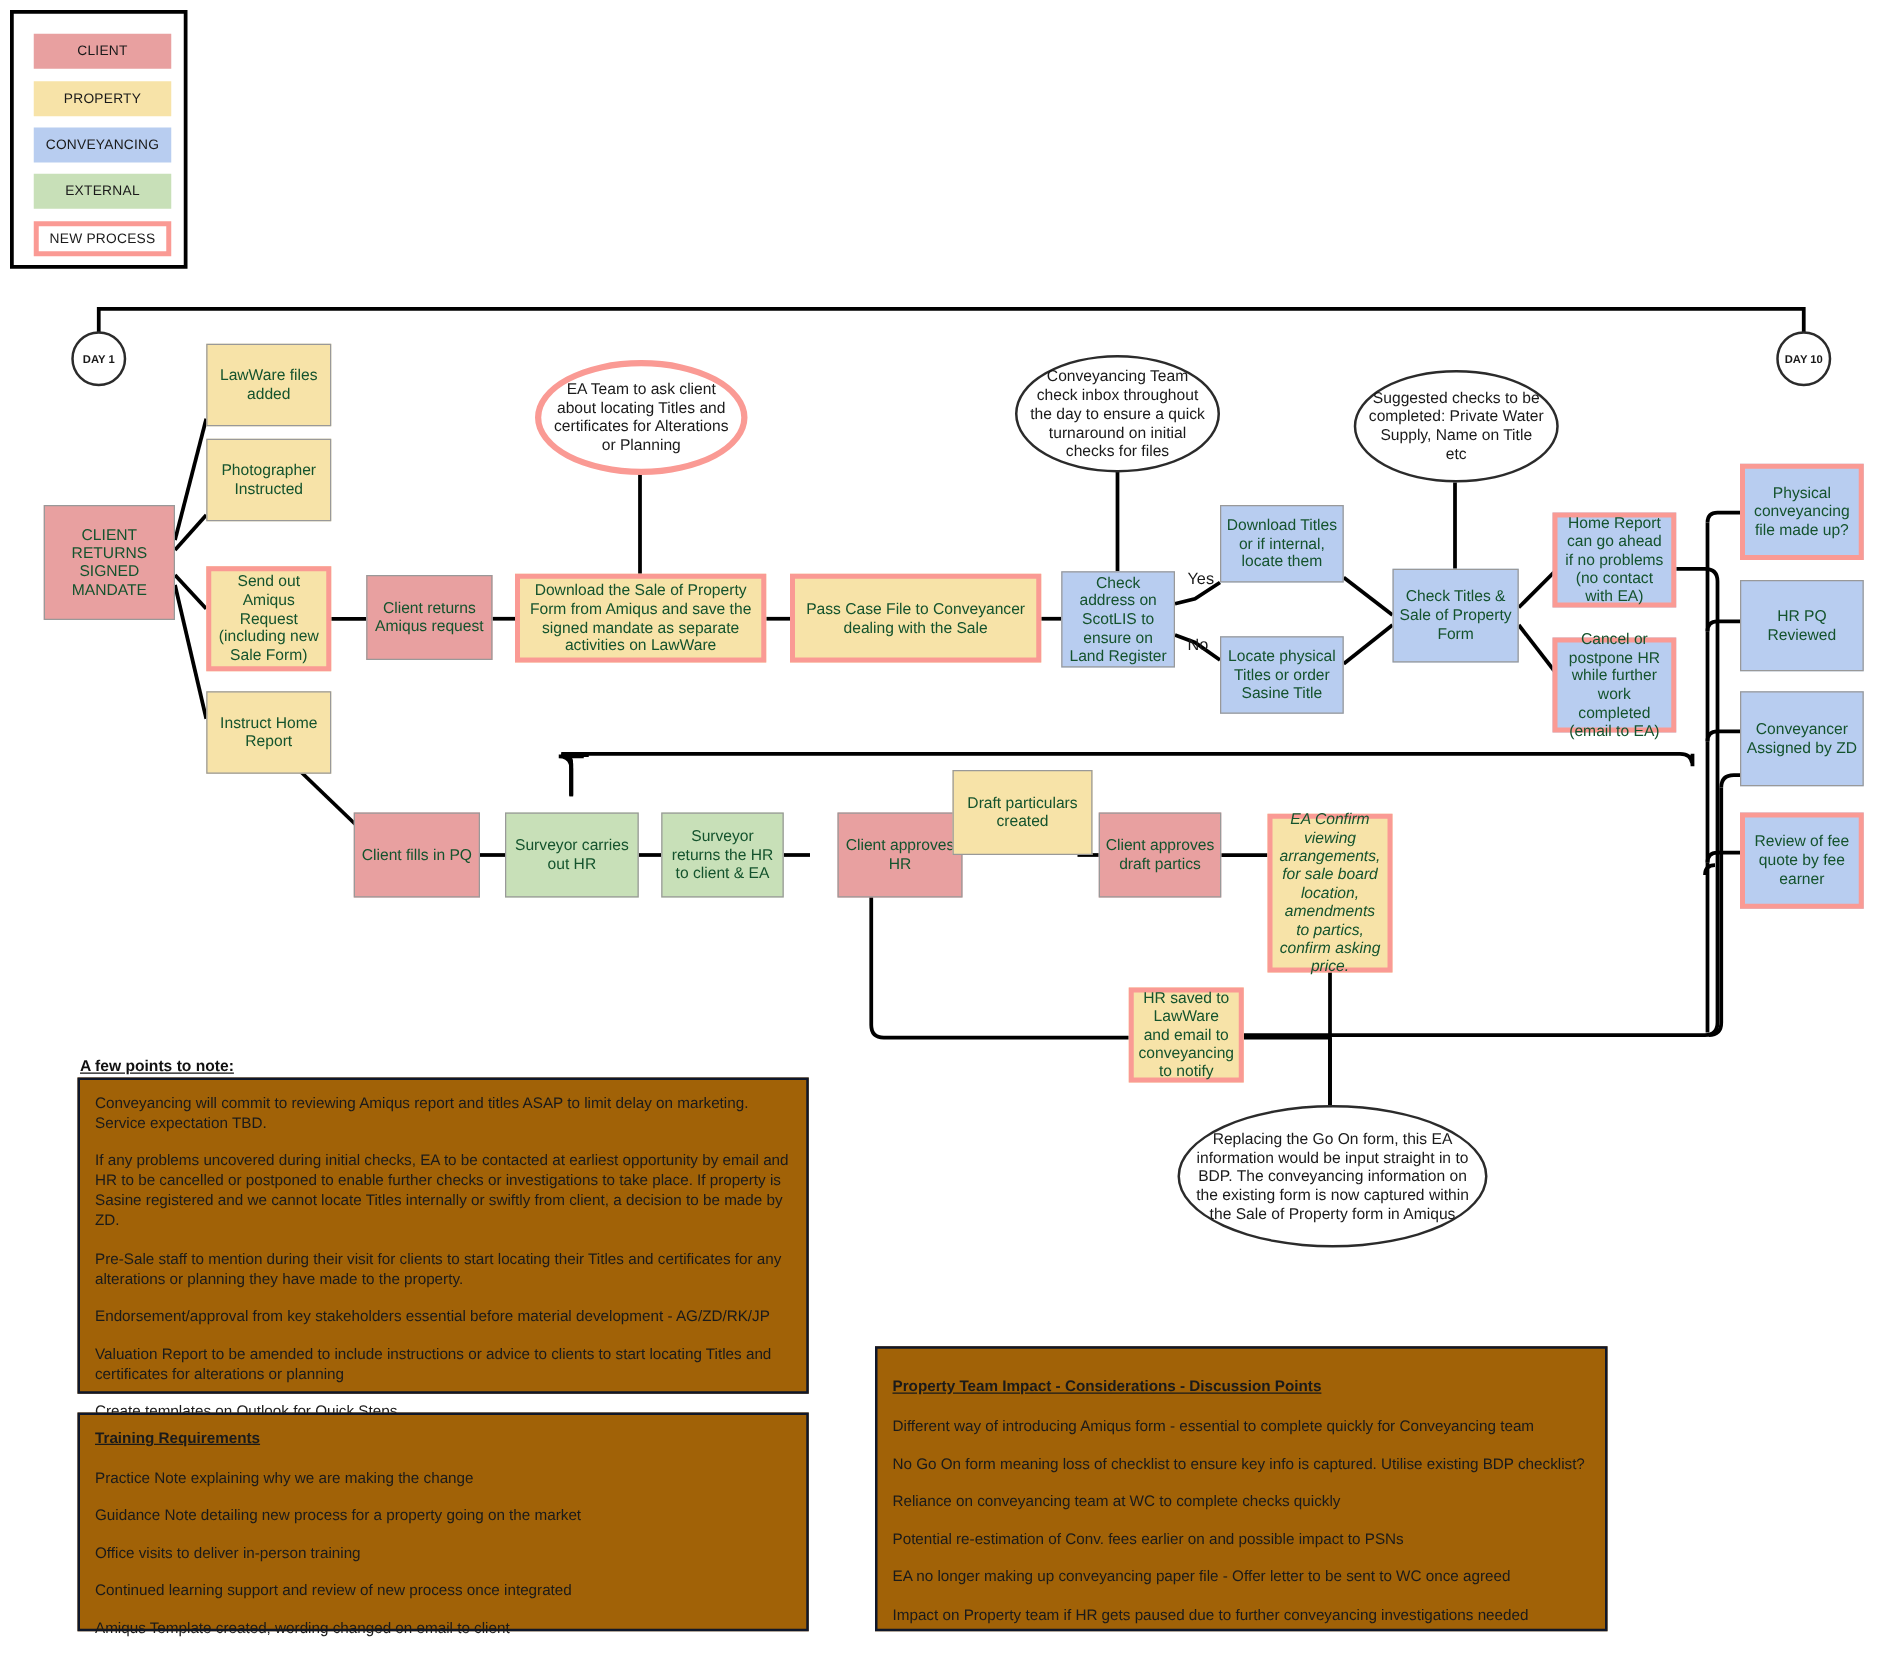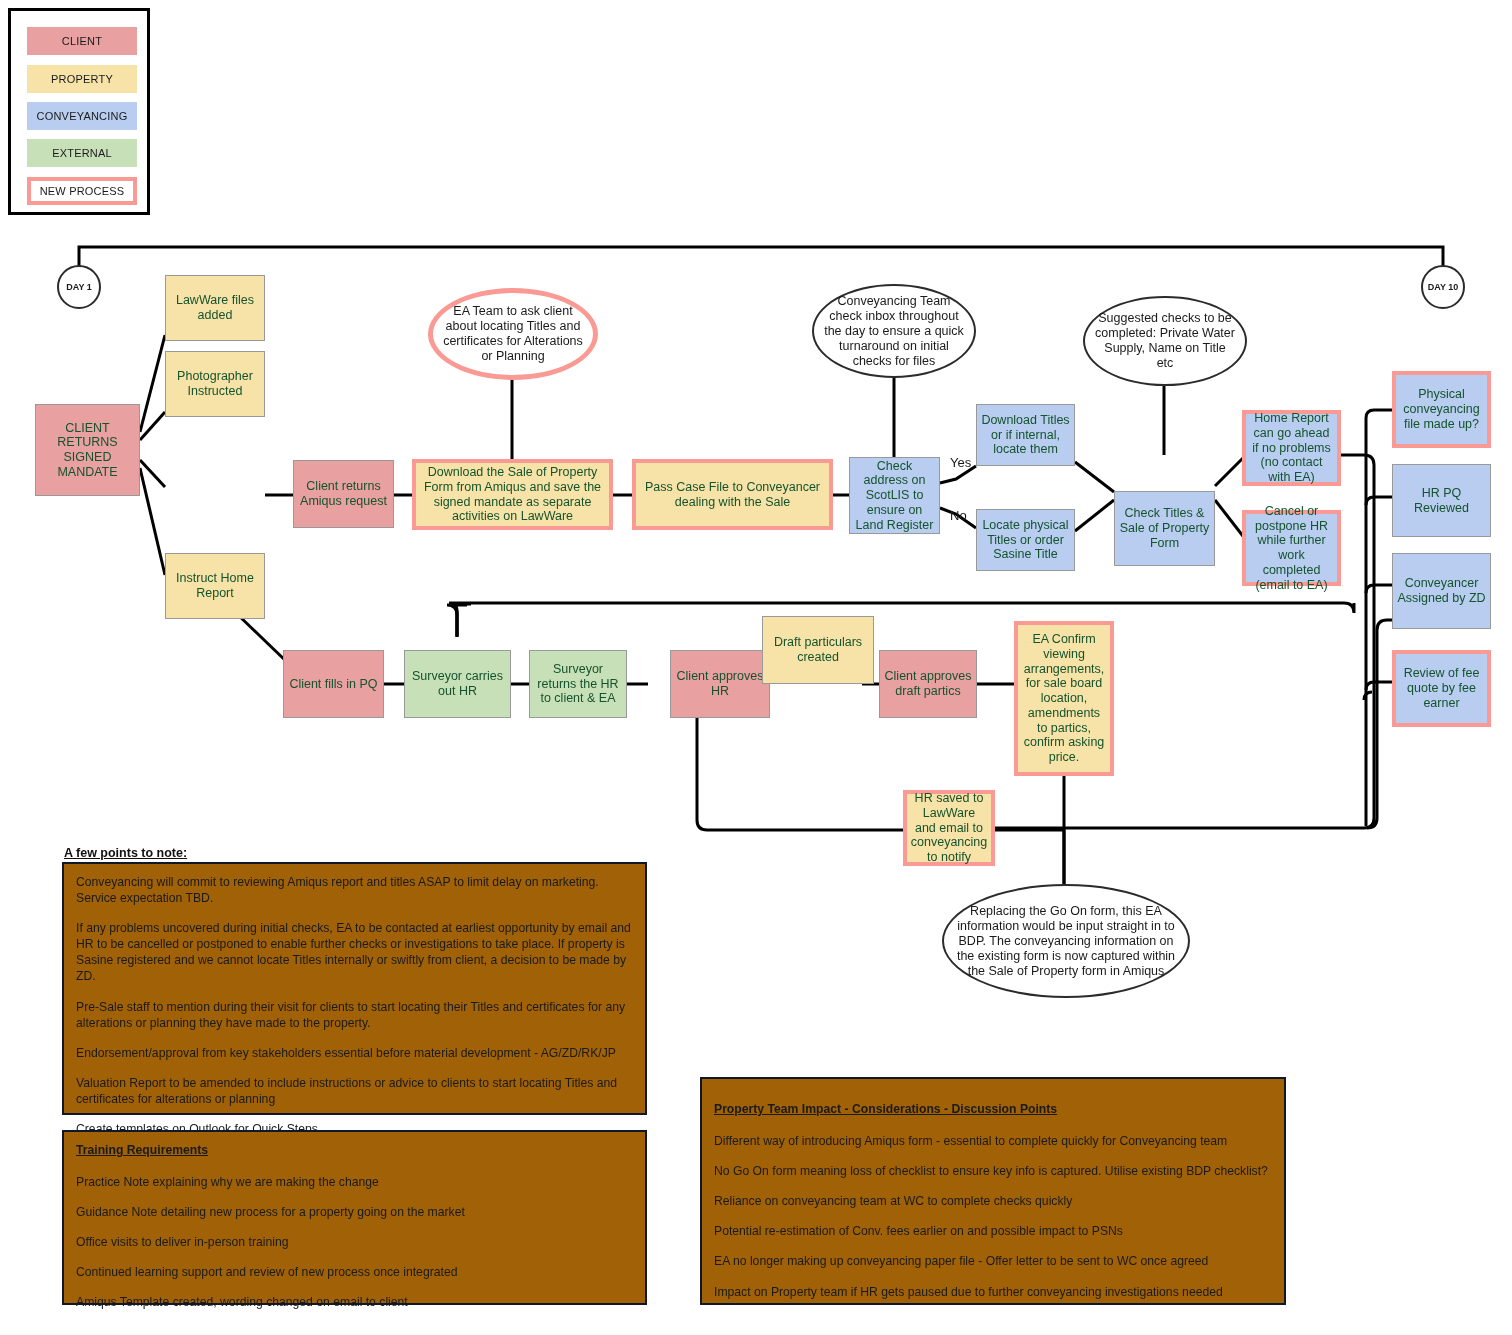--- a/index.html
+++ b/index.html
@@ -217,36 +217,37 @@
 
   <div class="daymark" style="left:57px;  top:265px;">DAY 1</div>
   <div class="daymark" style="left:1421px;top:265px;">DAY 10</div>
 
   <div class="node client" style="left:35px;  top:404px; width:105px; height:92px;">CLIENT RETURNS SIGNED MANDATE</div>
 
   <div class="node property" style="left:165px; top:275px; width:100px; height:66px;">LawWare files added</div>
 
   <div class="node property" style="left:165px; top:351px; width:100px; height:66px;">Photographer Instructed</div>
 
+  <div class="node property newproc" style="left:165px; top:453px; width:100px; height:84px;">Send out Amiqus Request (including new Sale Form)</div>
 
   <div class="node property" style="left:165px; top:553px; width:100px; height:66px;">Instruct Home Report</div>
 
   <div class="node client" style="left:293px; top:460px; width:101px; height:68px;">Client returns Amiqus request</div>
 
   <div class="node property newproc" style="left:412px; top:459px; width:201px; height:71px;">Download the Sale of Property Form from Amiqus and save the signed mandate as separate activities on LawWare</div>
 
   <div class="node property newproc" style="left:632px; top:459px; width:201px; height:71px;">Pass Case File to Conveyancer dealing with the Sale</div>
 
   <div class="node conveyancing" style="left:849px; top:457px; width:91px; height:77px;">Check address on ScotLIS to ensure on Land Register</div>
 
   <div class="node conveyancing" style="left:976px; top:404px; width:99px; height:62px;">Download Titles or if internal, locate them</div>
 
   <div class="node conveyancing" style="left:976px; top:509px; width:99px; height:62px;">Locate physical Titles or order Sasine Title</div>
 
-  <div class="node conveyancing" style="left:1114px; top:455px; width:101px; height:75px;margin-top:36px;">Check Titles &amp; Sale of Property Form</div>
+  <div class="node conveyancing" style="left:1114px; top:455px; width:101px; height:75px;">Check Titles &amp; Sale of Property Form</div>
 
   <div class="node conveyancing newproc" style="left:1242px; top:410px; width:99px; height:76px;">Home Report can go ahead if no problems (no contact with EA)</div>
 
   <div class="node conveyancing newproc" style="left:1242px; top:510px; width:99px; height:76px;">Cancel or postpone HR while further work completed (email to EA)</div>
 
   <div class="node conveyancing newproc" style="left:1392px; top:371px; width:99px; height:77px;">Physical conveyancing file made up?</div>
 
   <div class="node conveyancing" style="left:1392px; top:464px; width:99px; height:73px;">HR PQ Reviewed</div>
 
   <div class="node conveyancing" style="left:1392px; top:553px; width:99px; height:76px;">Conveyancer Assigned by ZD</div>
@@ -258,21 +259,21 @@
   <div class="node external" style="left:404px; top:650px; width:107px; height:68px;">Surveyor carries out HR</div>
 
   <div class="node external" style="left:529px; top:650px; width:98px; height:68px;">Surveyor returns the HR to client &amp; EA</div>
 
   <div class="node client" style="left:648px; top:650px; width:100px; height:68px;margin-left:22px;">Client approves HR</div>
 
   <div class="node property" style="left:762px; top:616px; width:112px; height:68px;">Draft particulars created</div>
 
   <div class="node client" style="left:879px; top:650px; width:98px; height:68px;">Client approves draft partics</div>
 
-  <div class="node property newproc" style="left:1014px; top:621px; width:100px; height:155px;">EA Confirm viewing arrangements, for sale board location, amendments to partics, confirm asking price.</div>
+  <div class="node property newproc" style="left:1014px; top:651px; width:100px; height:127px;font-style:italic;">EA Confirm viewing arrangements, for sale board location, amendments to partics, confirm asking price.</div>
 
   <div class="node property newproc" style="left:903px; top:790px; width:92px; height:76px;">HR saved to LawWare and email to conveyancing to notify</div>
 
   <div class="ellipse pink" style="left:428px; top:288px; width:170px; height:92px;">EA Team to ask client about locating Titles and certificates for Alterations or Planning</div>
 
   <div class="ellipse" style="left:812px; top:284px; width:164px; height:94px;">Conveyancing Team check inbox throughout the day to ensure a quick turnaround on initial checks for files</div>
 
   <div class="ellipse" style="left:1083px; top:296px; width:164px; height:90px;">Suggested checks to be completed: Private Water Supply, Name on Title etc</div>
 
   <div class="ellipse" style="left:942px; top:884px; width:248px; height:114px;">Replacing the Go On form, this EA information would be input straight in to BDP. The conveyancing information on the existing form is now captured within the Sale of Property form in Amiqus</div>

